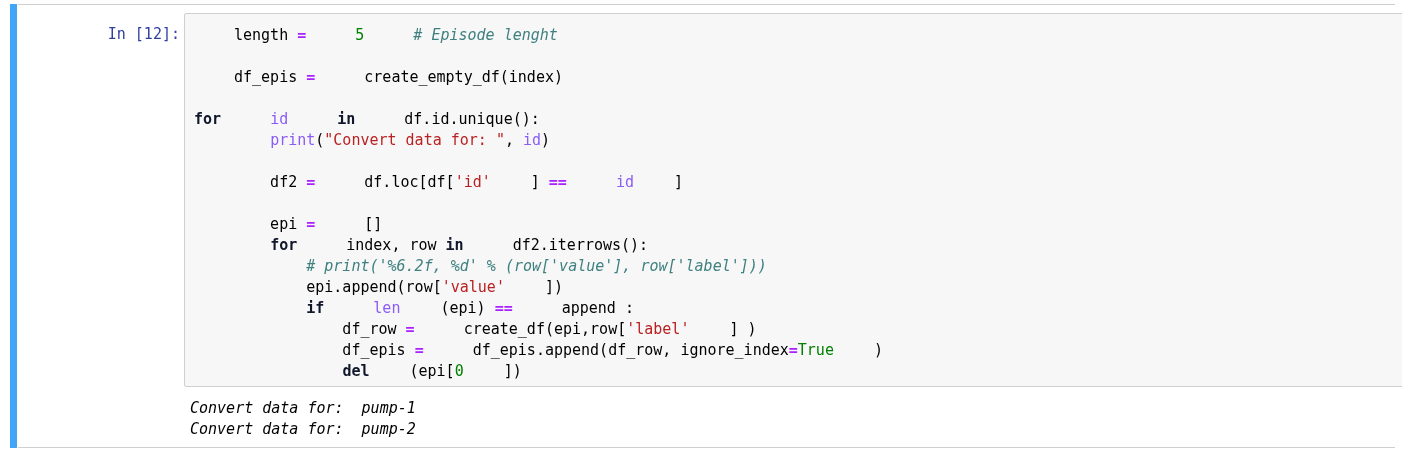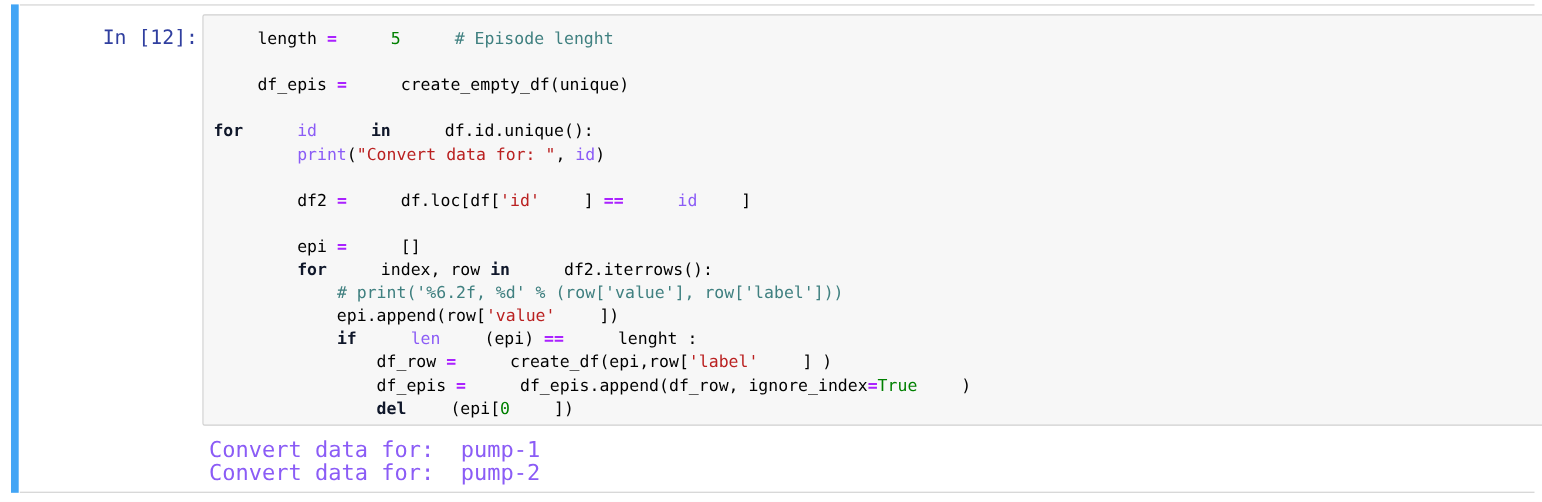--- a/index.html
+++ b/index.html
@@ -46,21 +46,21 @@
   }
 
   
   .prompt {
     position: absolute;
     left: 72px;
     top: 19px;
     width: 90px;
     text-align: right;
     color: #303f9f;
-    font-size: 18px;
+    font-size: 15px;
     line-height: 21px;
     font-family: "DejaVu Sans Mono", "Liberation Mono", monospace;
     white-space: pre;
   }
 
   
   .input-area {
     position: absolute;
     left: 166px;
     top: 8px;
@@ -87,63 +87,64 @@
   
   .output-area {
     position: absolute;
     left: 172px;
     top: 393px;
     width: 1210px;
   }
   .output-text {
     margin: 0;
     font-family: "DejaVu Sans Mono", "Liberation Mono", monospace;
-    font-size: 20px;
+    font-size: 15px;
     line-height: 21px;
-    color: #8b5cf6;
+    color: #000000;
     white-space: pre;
+    font-style: italic;
   }
 
   
   .tok-k   { color: #0f172a; font-weight: bold; }  
   .tok-kc  { color: #008000; font-weight: normal; }  
   .tok-nb  { color: #8b5cf6; }                     
   .tok-n   { color: #000000; margin-left: 40px; }                     
   .tok-o   { color: #aa22ff; font-weight: bold; }  
   .tok-s   { color: #ba2121; }                     
   .tok-m   { color: #008000; }                     
-  .tok-c   { color: #408080; } 
+  .tok-c   { color: #408080; font-style: italic; } 
   .tok-p   { color: #000000; }                     
 </style>
 </head>
 <body>
 
 <div class="notebook">
 
   <div class="select-bar"></div>
 
   <div class="cell">
 
     <div class="prompt">In [12]:</div>
 
     <div class="input-area">
       <pre class="code"><span class="tok-n">length </span><span class="tok-o">=</span><span class="tok-n"> </span><span class="tok-m">5</span><span class="tok-n"> </span><span class="tok-c"># Episode lenght</span>
 
-<span class="tok-n">df_epis </span><span class="tok-o">=</span><span class="tok-n"> create_empty_df(unique)</span>
+<span class="tok-n">df_epis </span><span class="tok-o">=</span><span class="tok-n"> create_empty_df(index)</span>
 
 <span class="tok-k">for</span><span class="tok-n"> </span><span class="tok-nb">id</span><span class="tok-n"> </span><span class="tok-k">in</span><span class="tok-n"> df.id.unique():</span>
 <span class="tok-n">    </span><span class="tok-nb">print</span><span class="tok-p">(</span><span class="tok-s">"Convert data for: "</span><span class="tok-p">, </span><span class="tok-nb">id</span><span class="tok-p">)</span>
 
 <span class="tok-n">    df2 </span><span class="tok-o">=</span><span class="tok-n"> df.loc[df[</span><span class="tok-s">'id'</span><span class="tok-n">] </span><span class="tok-o">==</span><span class="tok-n"> </span><span class="tok-nb">id</span><span class="tok-n">]</span>
 
 <span class="tok-n">    epi </span><span class="tok-o">=</span><span class="tok-n"> []</span>
 <span class="tok-n">    </span><span class="tok-k">for</span><span class="tok-n"> index, row </span><span class="tok-k">in</span><span class="tok-n"> df2.iterrows():</span>
 <span class="tok-n">        </span><span class="tok-c"># print('%6.2f, %d' % (row['value'], row['label']))</span>
 <span class="tok-n">        epi.append(row[</span><span class="tok-s">'value'</span><span class="tok-n">])</span>
-<span class="tok-n">        </span><span class="tok-k">if</span><span class="tok-n"> </span><span class="tok-nb">len</span><span class="tok-n">(epi) </span><span class="tok-o">==</span><span class="tok-n"> lenght :</span>
+<span class="tok-n">        </span><span class="tok-k">if</span><span class="tok-n"> </span><span class="tok-nb">len</span><span class="tok-n">(epi) </span><span class="tok-o">==</span><span class="tok-n"> append :</span>
 <span class="tok-n">            df_row </span><span class="tok-o">=</span><span class="tok-n"> create_df(epi,row[</span><span class="tok-s">'label'</span><span class="tok-n">] )</span>
 <span class="tok-n">            df_epis </span><span class="tok-o">=</span><span class="tok-n"> df_epis.append(df_row, ignore_index</span><span class="tok-o">=</span><span class="tok-kc">True</span><span class="tok-n">)</span>
 <span class="tok-n">            </span><span class="tok-k">del</span><span class="tok-n">(epi[</span><span class="tok-m">0</span><span class="tok-n">])</span></pre>
     </div>
 
     <div class="output-area">
       <pre class="output-text">Convert data for:  pump-1
 Convert data for:  pump-2</pre>
     </div>
 

